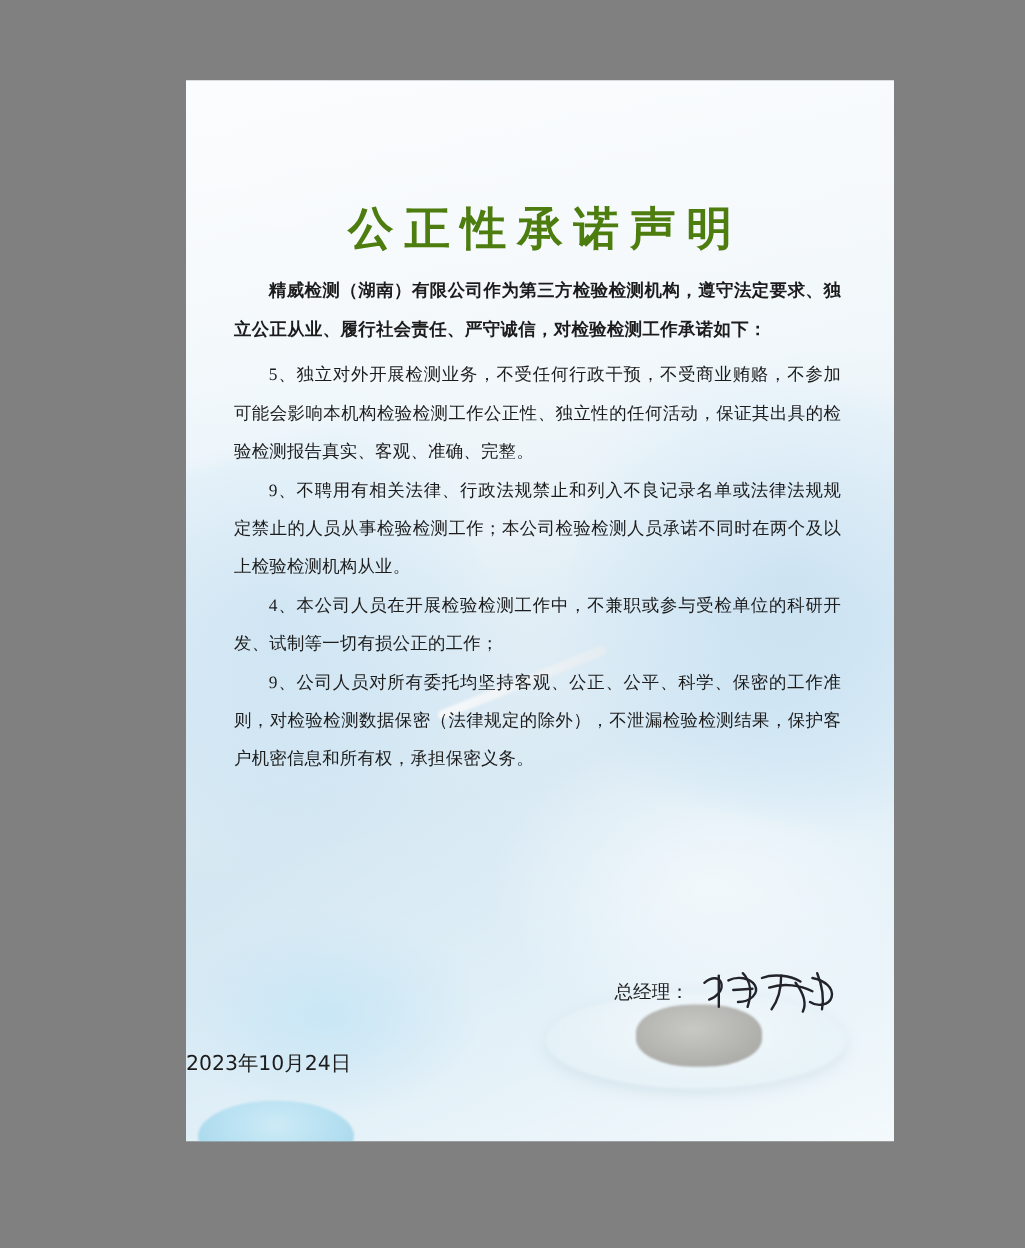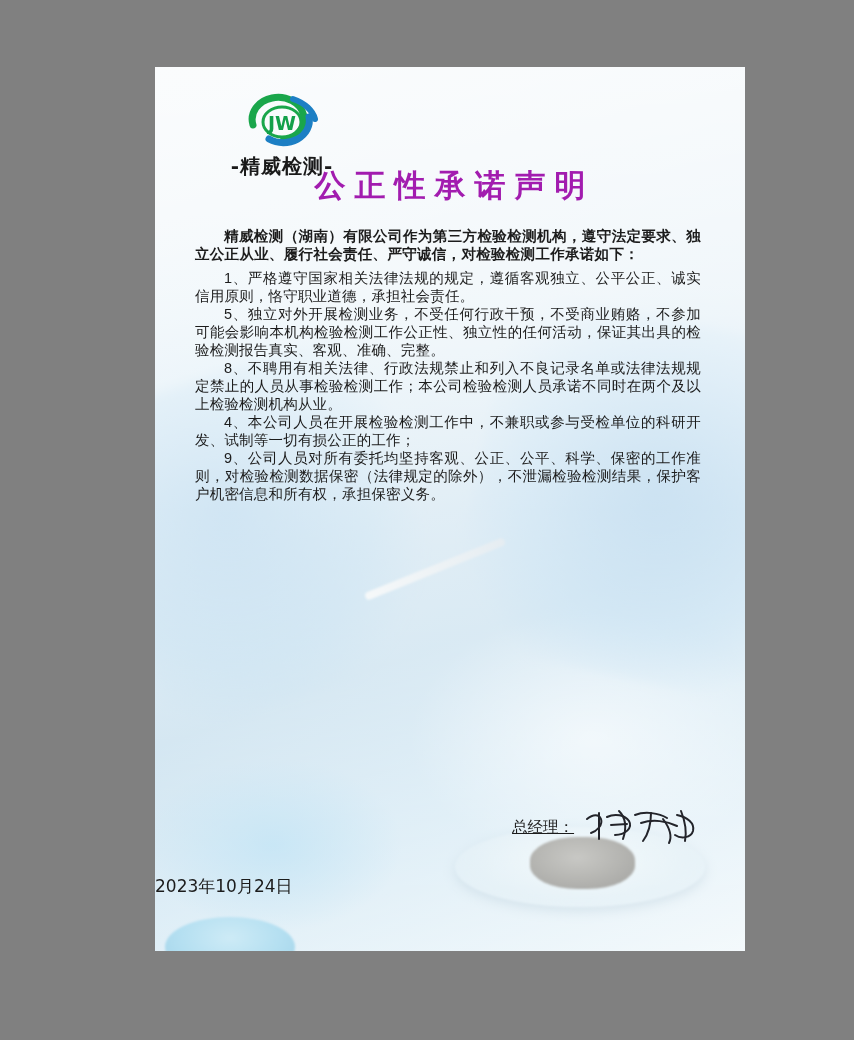--- a/index.html
+++ b/index.html
@@ -120,35 +120,35 @@
     white-space: nowrap;
   }
 
   .doc-title {
     position: absolute;
     left: 0;
     right: 0;
     top: 98px;
     text-align: center;
     font-family: "DejaVu Serif", "Liberation Serif", serif;
-    font-size: 31px;
+    font-size: 38px;
     font-weight: bold;
     letter-spacing: 9px;
-    color: #a21caf;
+    color: #4d7c0f;
     text-indent: 9px;
   }
 
   .body-text {
     position: absolute;
     left: 40px;
     right: 44px;
     top: 160px;
-    font-family: Liberation Sans, sans-serif;
+    font-family: Liberation Serif, serif;
     font-size: 14.5px;
-    line-height: 18px;
+    line-height: 32px;
     color: #1c1c1c;
     text-align: justify;
   }
   .p-lead {
     font-weight: bold;
     text-indent: 2em;
     margin: 0 0 6px 0;
     letter-spacing: 0.3px;
   }
   .p-item {
@@ -163,21 +163,20 @@
     right: 44px;
     top: 738px;
     text-align: right;
     font-family: "DejaVu Sans", "Liberation Sans", sans-serif;
     font-size: 15.5px;
     color: #1c1c1c;
   }
   .sign-label {
     display: inline-block;
     vertical-align: middle;
-    text-decoration: underline;
   }
   .sign-mark {
     display: inline-block;
     vertical-align: middle;
     width: 120px;
     height: 44px;
     margin-left: 2px;
   }
 
   .doc-date {
@@ -200,40 +199,27 @@
     <div class="bg-glove-right"></div>
     <div class="bg-tool"></div>
     <div class="bg-dish"></div>
     <div class="bg-sample"></div>
     <div class="bg-cap"></div>
     <div class="bg-wash"></div>
   </div>
 
   <div class="content">
 
-    <div class="logo-block">
-      <div class="logo-mark">
-        <svg viewBox="0 0 86 62" width="86" height="62" aria-hidden="true">
-          <path d="M14 36 A26 22 0 1 1 44 52" fill="none" stroke="#1aa64b" stroke-width="7" stroke-linecap="round"></path>
-          <path d="M70 28 A26 22 0 0 1 30 50" fill="none" stroke="#1c7fc4" stroke-width="7" stroke-linecap="round"></path>
-          <path d="M54 10 C66 14 74 22 76 30" fill="none" stroke="#1c7fc4" stroke-width="6" stroke-linecap="round"></path>
-          <ellipse cx="43" cy="33" rx="19" ry="15" fill="none" stroke="#1aa64b" stroke-width="3"></ellipse>
-          <text x="43" y="41" font-family="DejaVu Sans, sans-serif" font-size="19" font-weight="bold" fill="#13a04a" text-anchor="middle">JW</text>
-        </svg>
-      </div>
-      <div class="logo-name">-精威检测-</div>
-    </div>
 
     <div class="doc-title">公正性承诺声明</div>
 
     <div class="body-text">
       <p class="p-lead">精威检测（湖南）有限公司作为第三方检验检测机构，遵守法定要求、独立公正从业、履行社会责任、严守诚信，对检验检测工作承诺如下：</p>
-      <p class="p-item">1、严格遵守国家相关法律法规的规定，遵循客观独立、公平公正、诚实信用原则，恪守职业道德，承担社会责任。</p>
       <p class="p-item">5、独立对外开展检测业务，不受任何行政干预，不受商业贿赂，不参加可能会影响本机构检验检测工作公正性、独立性的任何活动，保证其出具的检验检测报告真实、客观、准确、完整。</p>
-      <p class="p-item">8、不聘用有相关法律、行政法规禁止和列入不良记录名单或法律法规规定禁止的人员从事检验检测工作；本公司检验检测人员承诺不同时在两个及以上检验检测机构从业。</p>
+      <p class="p-item">9、不聘用有相关法律、行政法规禁止和列入不良记录名单或法律法规规定禁止的人员从事检验检测工作；本公司检验检测人员承诺不同时在两个及以上检验检测机构从业。</p>
       <p class="p-item">4、本公司人员在开展检验检测工作中，不兼职或参与受检单位的科研开发、试制等一切有损公正的工作；</p>
       <p class="p-item">9、公司人员对所有委托均坚持客观、公正、公平、科学、保密的工作准则，对检验检测数据保密（法律规定的除外），不泄漏检验检测结果，保护客户机密信息和所有权，承担保密义务。</p>
     </div>
 
     <div class="sign-row">
       <span class="sign-label">总经理：</span>
       <span class="sign-mark">
         <svg viewBox="0 0 120 44" width="120" height="44" aria-hidden="true">
           <g fill="none" stroke="#23242a" stroke-width="2" stroke-linecap="round" stroke-linejoin="round">
             <path d="M6 14 C12 9 18 9 20 14 C22 20 16 26 10 28"></path>

